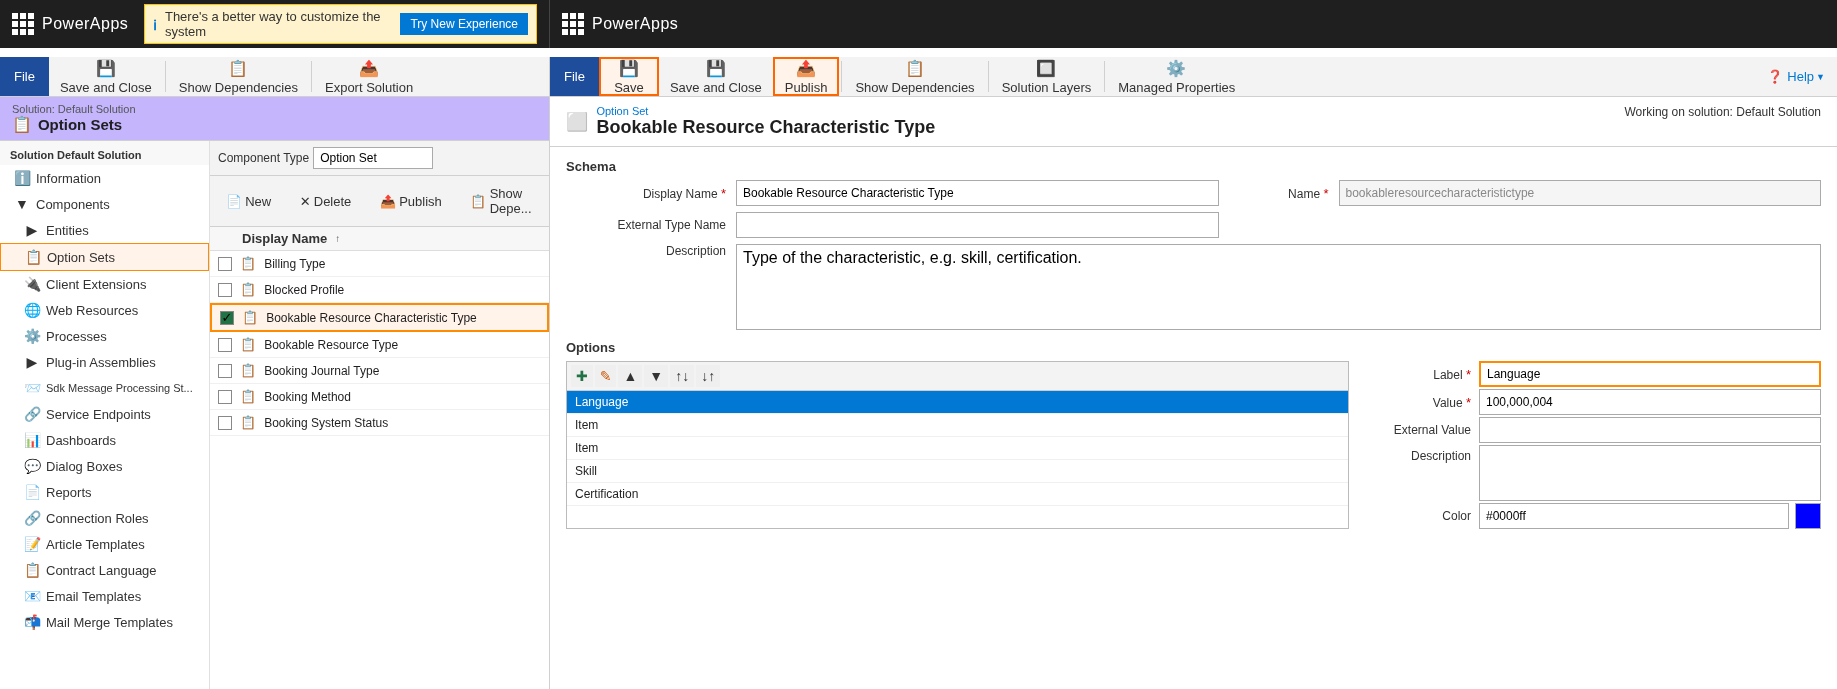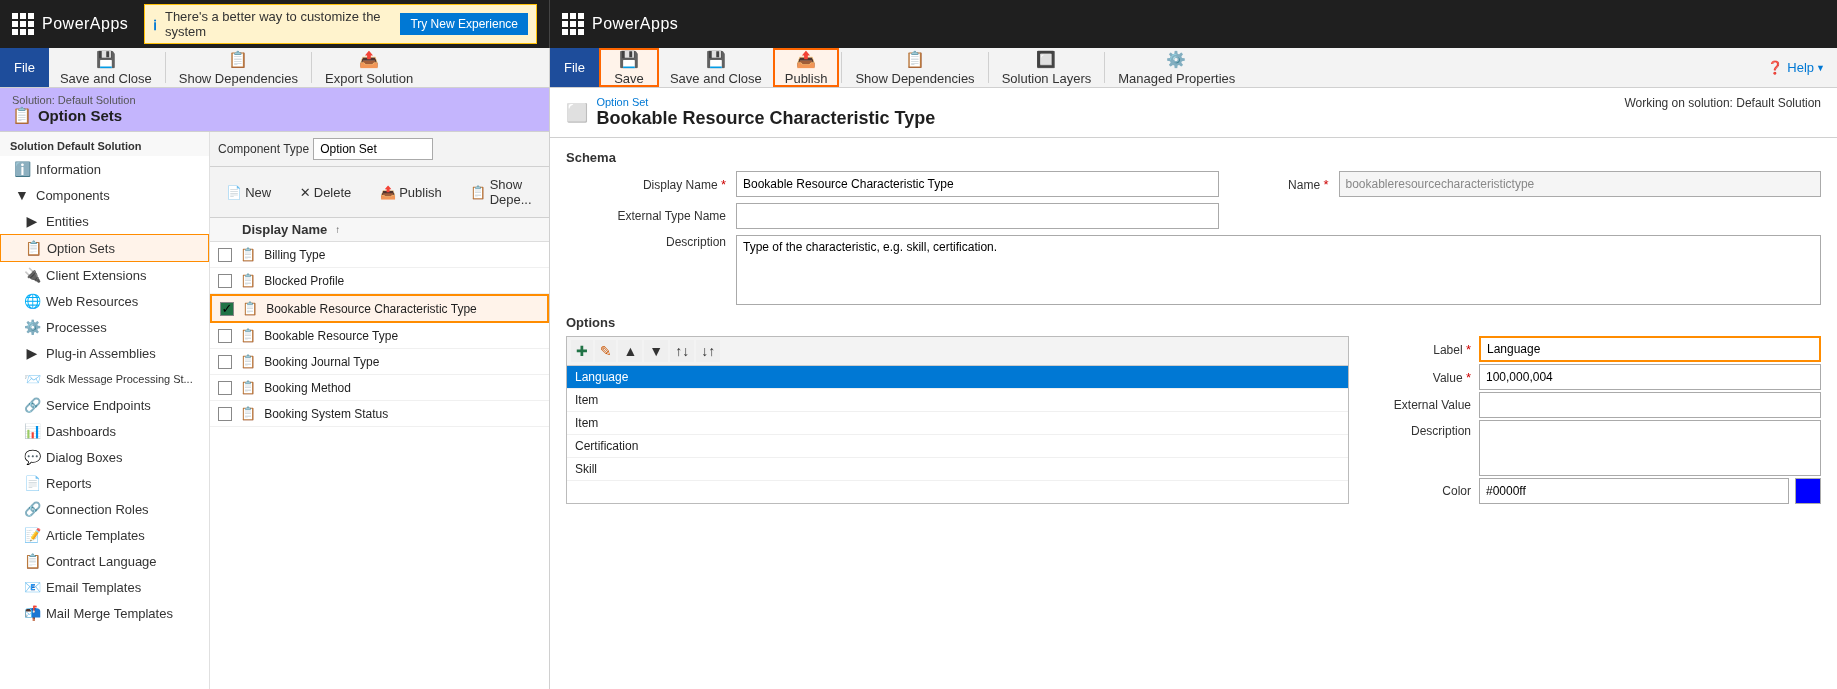--- a/index.html
+++ b/index.html
@@ -11,21 +11,21 @@
     .top-nav-section.left { width: 550px; border-right: 1px solid #444; }
     .top-nav-section.right { flex: 1; }
     .waffle-icon { display: grid; grid-template-columns: repeat(3,6px); grid-template-rows: repeat(3,6px); gap: 2px; }
     .waffle-icon span { width: 6px; height: 6px; background: #fff; display: block; }
     .app-title { color: #fff; font-size: 16px; font-weight: 300; letter-spacing: 0.5px; }
     .info-banner { display: flex; align-items: center; background: #fff3cd; border: 1px solid #ffc107; padding: 4px 8px; font-size: 12px; color: #333; gap: 8px; margin-left: 8px; }
     .info-icon { color: #0078d4; font-size: 14px; font-weight: bold; }
     .try-btn { background: #0078d4; color: #fff; border: none; padding: 4px 10px; font-size: 12px; cursor: pointer; white-space: nowrap; }
 
     
-    .ribbon { display: flex; align-items: stretch; background: #f3f3f3; border-bottom: 1px solid #d0d0d0; height: 40px; flex-shrink: 0; }
+    .ribbon { display: flex; align-items: stretch; background: #f3f3f3; border-bottom: 1px solid #d0d0d0; height: 40px; flex-shrink: 0; margin-top: 9px; }
     .ribbon-section { display: flex; align-items: stretch; }
     .ribbon-section.left { width: 550px; border-right: 1px solid #d0d0d0; }
     .ribbon-section.right { flex: 1; }
     .file-btn { background: #1e4d9b; color: #fff; padding: 0 14px; border: none; font-size: 13px; cursor: pointer; display: flex; align-items: center; }
     .ribbon-btn { display: flex; flex-direction: column; align-items: center; justify-content: center; padding: 4px 10px; cursor: pointer; border: 1px solid transparent; gap: 2px; font-size: 11px; color: #333; min-width: 60px; }
     .ribbon-btn.active { border: 2px solid #ff6600; background: #fff3ea; }
     .ribbon-btn .btn-icon { font-size: 16px; }
     .ribbon-divider { width: 1px; background: #d0d0d0; margin: 4px 2px; }
     .help-btn { margin-left: auto; display: flex; align-items: center; padding: 0 12px; color: #0078d4; cursor: pointer; font-size: 12px; gap: 2px; }
 
@@ -71,21 +71,21 @@
     .working-on { font-size: 12px; color: #333; }
     .right-panel-body { flex: 1; overflow-y: auto; padding: 12px 16px; display: flex; flex-direction: column; gap: 10px; }
 
     
     .section-label { font-size: 13px; font-weight: 600; color: #333; margin-bottom: 6px; }
     .schema-grid { display: grid; grid-template-columns: 160px 1fr 100px 1fr; gap: 6px 10px; align-items: center; }
     .field-label { font-size: 12px; color: #333; text-align: right; }
     .field-required { color: #c00; }
     .field-input { border: 1px solid #aaa; padding: 3px 6px; font-size: 12px; height: 26px; width: 100%; outline: none; }
     .field-input.readonly { background: #f5f5f5; color: #888; }
-    .textarea-input { border: 1px solid #aaa; padding: 4px 6px; font-size: 12px; resize: none; width: 100%; height: 70px; }
+    .textarea-input { border: 1px solid #aaa; padding: 4px 6px; font-size: 16px; resize: none; width: 100%; height: 86px; }
     .schema-textarea-row { display: grid; grid-template-columns: 160px 1fr; gap: 6px 10px; align-items: start; }
 
     
     .options-section { display: flex; flex: 1; gap: 12px; }
     .options-list-panel { flex: 1; display: flex; flex-direction: column; border: 1px solid #bbb; }
     .options-toolbar { display: flex; align-items: center; padding: 3px 4px; background: #f3f3f3; border-bottom: 1px solid #ccc; gap: 2px; }
     .opt-tool-btn { padding: 2px 4px; cursor: pointer; border: 1px solid transparent; font-size: 14px; color: #333; }
     .opt-tool-btn.green { color: #217346; }
     .opt-tool-btn.orange { color: #cc5500; }
     .options-list { flex: 1; overflow-y: auto; }
@@ -409,22 +409,22 @@
               <button class="opt-tool-btn orange" title="Edit">✎</button>
               <button class="opt-tool-btn" title="Move Up">▲</button>
               <button class="opt-tool-btn" title="Move Down">▼</button>
               <button class="opt-tool-btn" title="Sort Ascending">↑↓</button>
               <button class="opt-tool-btn" title="Sort Descending">↓↑</button>
             </div>
             <div class="options-list">
               <div class="option-item selected">Language</div>
               <div class="option-item">Item</div>
               <div class="option-item">Item</div>
+              <div class="option-item">Skill</div>
               <div class="option-item">Certification</div>
-              <div class="option-item">Skill</div>
             </div>
           </div>
 
           <div class="options-detail-panel">
             <div class="opt-field-row">
               <div class="opt-field-label">Label <span class="field-required">*</span></div>
               <input type="text" class="opt-field-input highlighted" value="Language" style="">
             </div>
             <div class="opt-field-row">
               <div class="opt-field-label">Value <span class="field-required">*</span></div>

